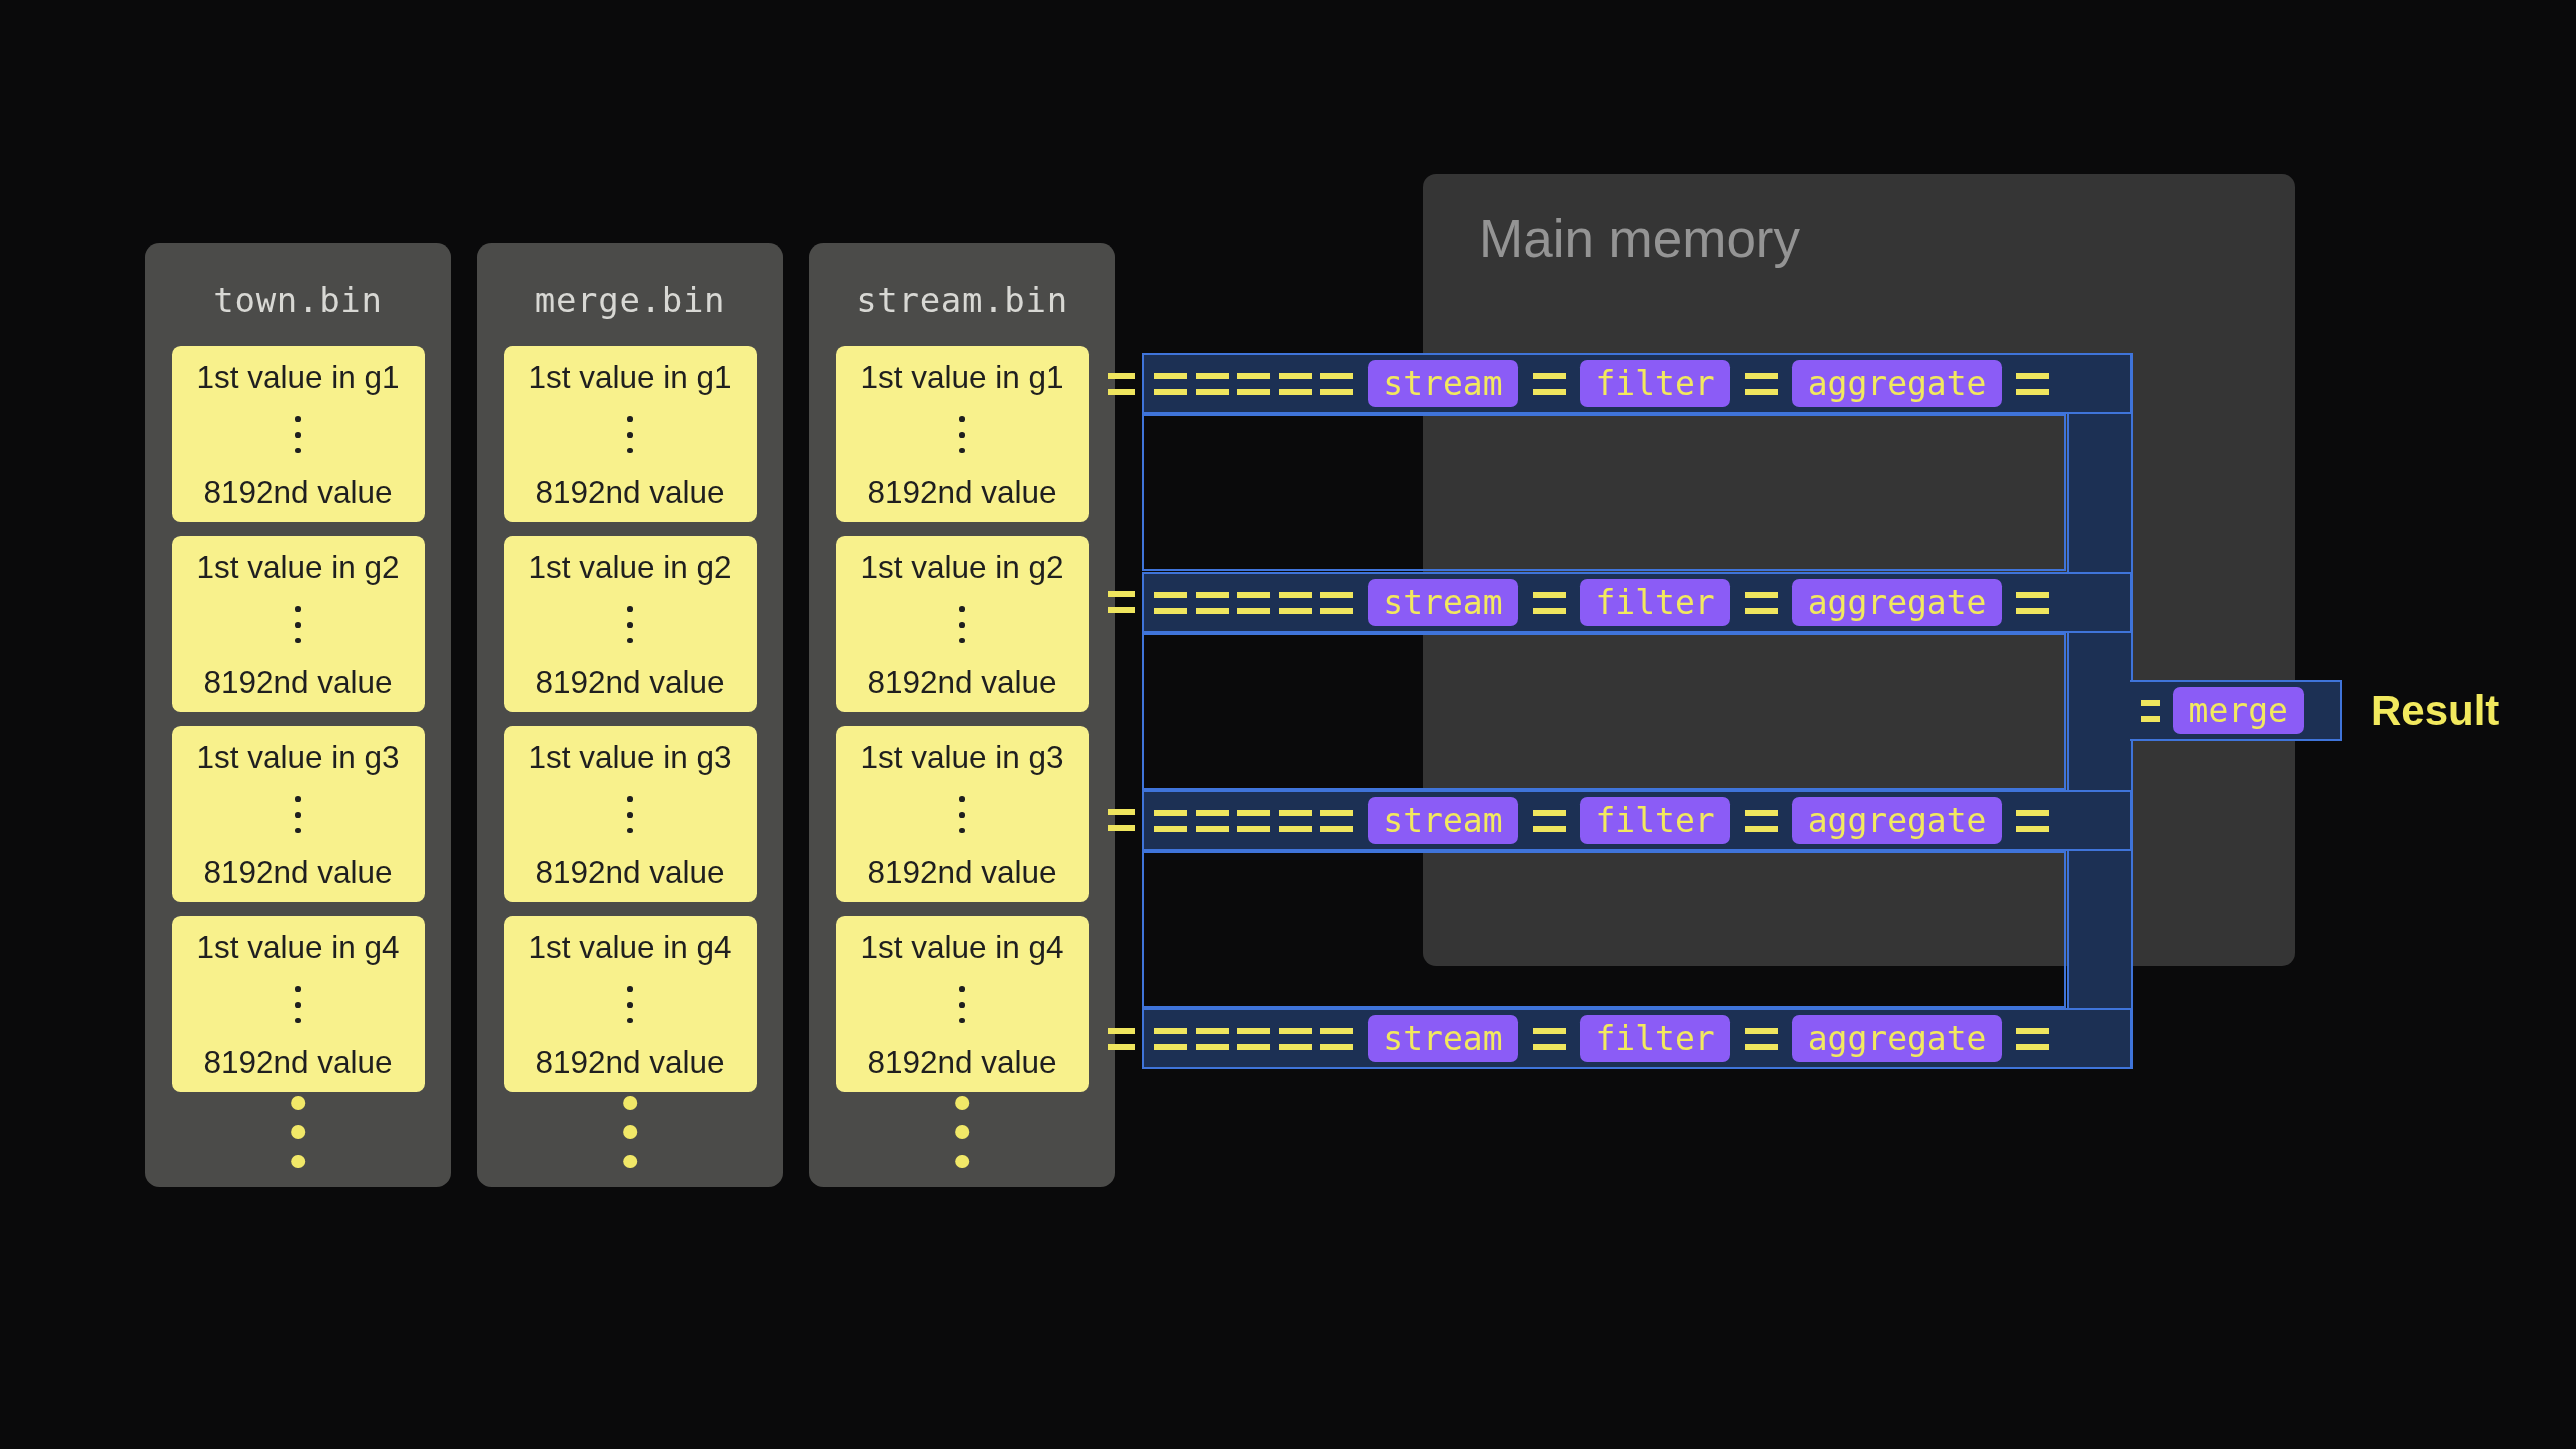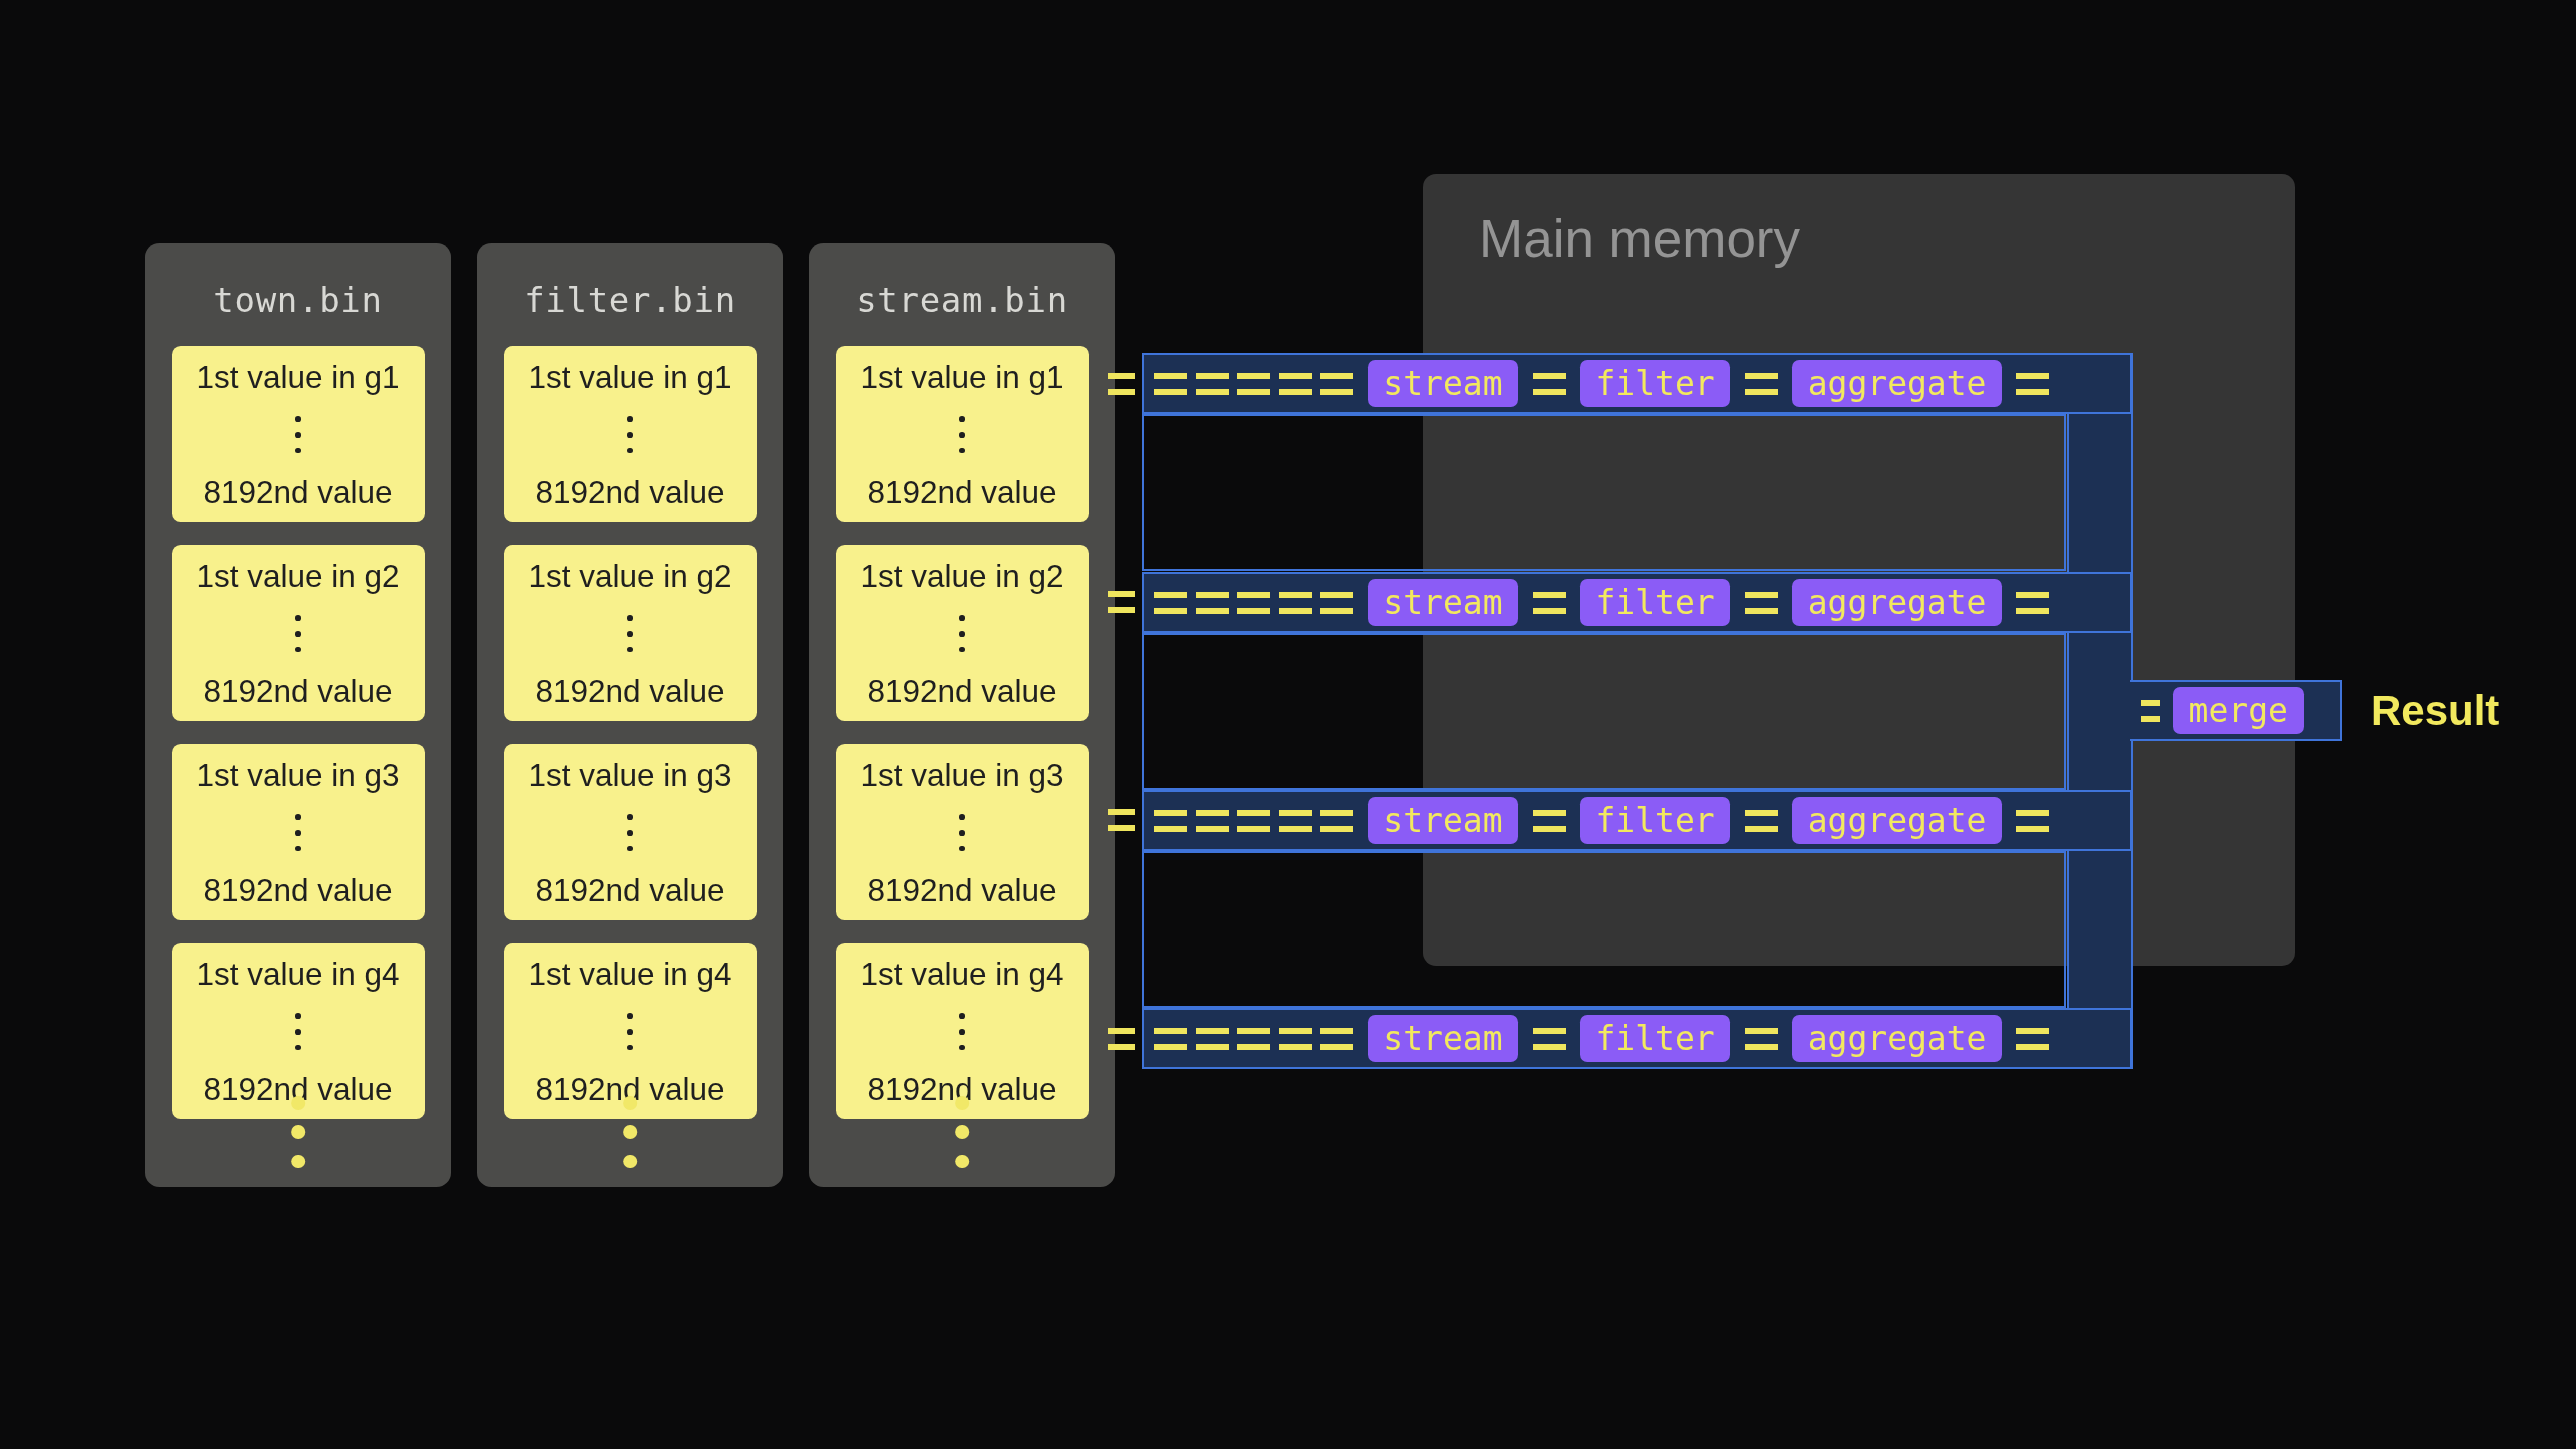--- a/index.html
+++ b/index.html
@@ -14,21 +14,21 @@
     position:absolute; top:243px; width:306px; height:944px;
     background:#4b4b49; border-radius:14.3px;
   }
   .panel-title {
     margin-top:37px; text-align:center;
     font-family:"DejaVu Sans Mono", monospace;
     font-size:34px; color:#d8d8d4; letter-spacing:0.7px;
   }
   .cards {
     position:absolute; top:103px; left:26.5px; right:26.5px;
-    display:flex; flex-direction:column; gap:23px;
+    display:flex; flex-direction:column; gap:14px;
   }
   .card {
     height:176px; background:#f8f18c; border-radius:8.6px;
     display:flex; flex-direction:column; align-items:center; justify-content:space-between;
     padding:13px 0 11.4px; color:#1f1f1f; font-size:31.5px;
   }
   .vdots { display:flex; flex-direction:column; gap:10px; }
   .vdots i { width:5.7px; height:5.7px; border-radius:50%; background:#1f1f1f; }
   .panel-dots {
     position:absolute; left:50%; transform:translateX(-50%); top:853px;
@@ -128,21 +128,21 @@
     </div>
   </div>
   <div class="panel-dots">
       <i></i>
       <i></i>
       <i></i>
     </div>
 </div>
 
 <div class="panel" style="left:477px">
-  <div class="panel-title">filter.bin</div>
+  <div class="panel-title">merge.bin</div>
   <div class="cards">
     <div class="card">
       <span>1st value in g1</span>
       <span class="vdots">
           <i></i>
           <i></i>
           <i></i>
         </span>
       <span>8192nd value</span>
     </div>

